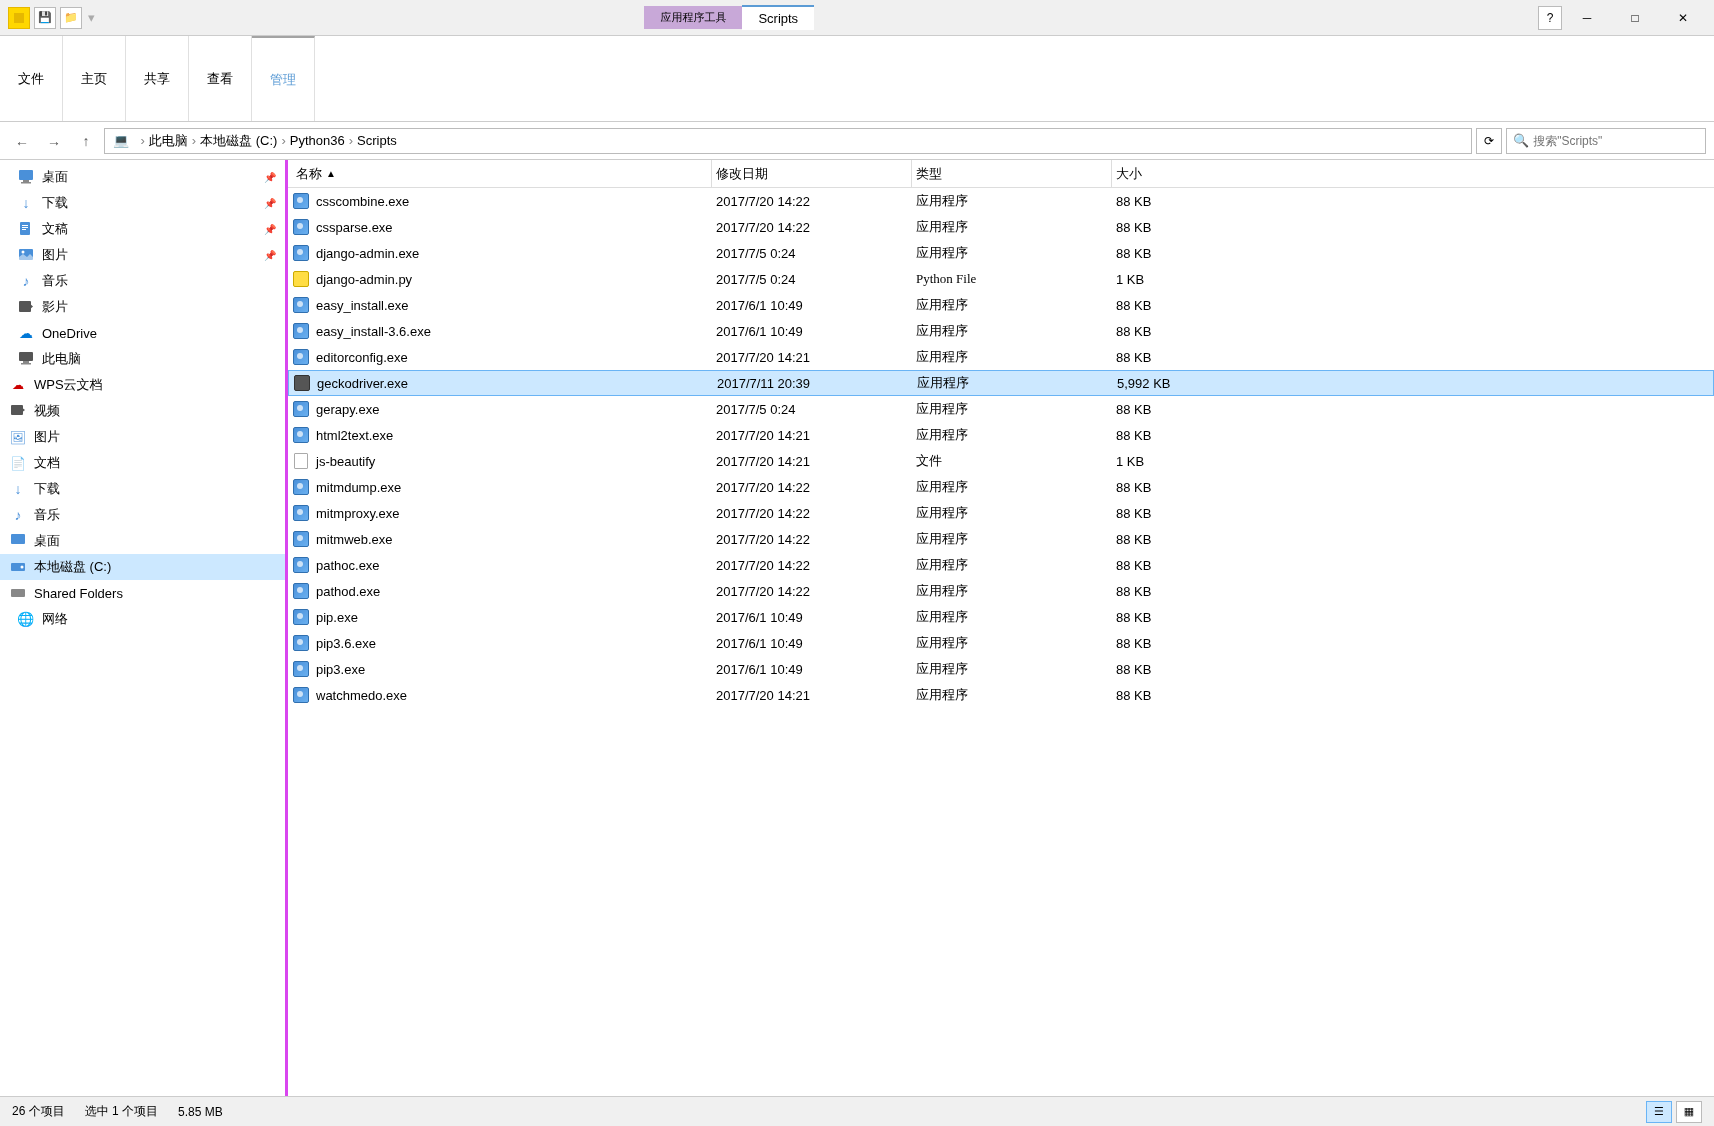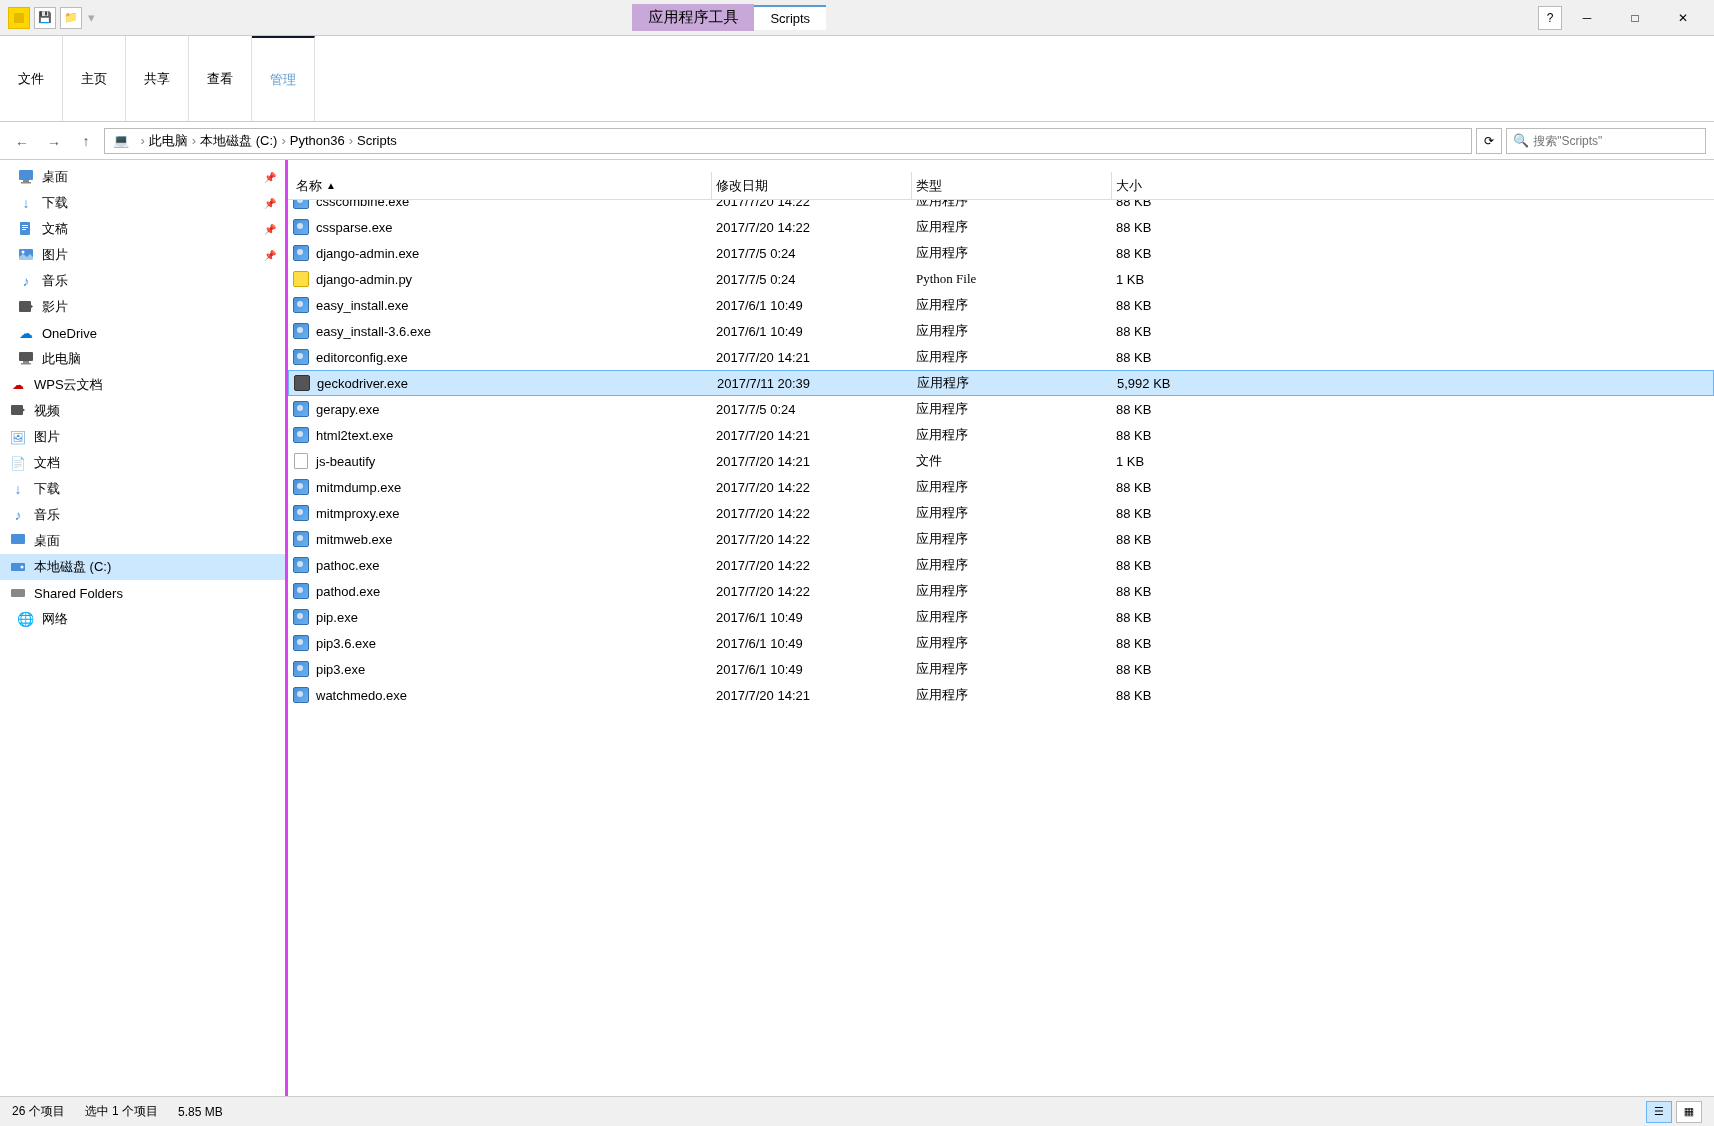--- a/index.html
+++ b/index.html
@@ -7,21 +7,21 @@
 
     
     .title-bar {
       display: flex; align-items: center; height: 36px;
       background: #f0f0f0; border-bottom: 1px solid #ccc;
       padding: 0 8px;
     }
     .title-bar-icons { display: flex; align-items: center; gap: 4px; }
     .tb-icon { width: 22px; height: 22px; display: flex; align-items: center; justify-content: center; border: 1px solid #bbb; background: #fff; cursor: pointer; font-size: 11px; }
     .title-bar-mid { flex: 1; display: flex; justify-content: center; align-items: center; gap: 0; }
-    .tab-app-tools { background: #c8a8d8; padding: 4px 16px; font-size: 15px; }
+    .tab-app-tools { background: #c8a8d8; padding: 4px 16px; font-size: 11px; }
     .tab-scripts { background: #fff; padding: 4px 16px; font-size: 13px; border-top: 2px solid #5b9bd5; }
     .title-bar-right { display: flex; align-items: center; gap: 2px; }
     .win-btn { width: 46px; height: 32px; display: flex; align-items: center; justify-content: center; cursor: pointer; font-size: 12px; }
 
     
     .ribbon { background: #fff; border-bottom: 1px solid #ccc; height: 86px; display: flex; }
     .ribbon-tab { display: flex; flex-direction: column; align-items: center; justify-content: center; padding: 0 18px; border-right: 1px solid #e0e0e0; cursor: pointer; }
     .ribbon-tab.active { border-top: 2px solid #5b9bd5; background: #fff; color: #5b9bd5; }
     .ribbon-tab-label { font-size: 13px; }
 
@@ -42,21 +42,21 @@
     .sidebar { width: 288px; background: #fff; border-right: 3px solid #d946ef; overflow-y: auto; padding: 4px 0; }
     .sidebar-item { display: flex; align-items: center; padding: 3px 8px 3px 16px; cursor: pointer; white-space: nowrap; min-height: 26px; }
     .sidebar-item.selected { background: #cce8ff; }
     .sidebar-icon { width: 20px; height: 20px; margin-right: 6px; flex-shrink: 0; display: flex; align-items: center; justify-content: center; }
     .sidebar-label { font-size: 13px; }
     .sidebar-pin { margin-left: auto; color: #888; font-size: 10px; }
     .sidebar-section { padding-left: 8px; }
 
     
     .file-list-container { flex: 1; background: #fff; overflow-y: auto; }
-    .file-list-header { display: flex; align-items: center; background: #fff; border-bottom: 1px solid #ddd; height: 28px; padding: 0 4px; position: sticky; top: 12px; z-index: 1; }
+    .file-list-header { display: flex; align-items: center; background: #fff; border-bottom: 1px solid #ddd; height: 28px; padding: 0 4px; position: sticky; top: 0; z-index: 1; }
     .col-header { display: flex; align-items: center; cursor: pointer; font-size: 13px; color: #000; padding: 0 4px; height: 100%; border-right: 1px solid #ddd; }
     .col-header:last-child { border-right: none; }
     .col-name { width: 420px; }
     .col-date { width: 200px; }
     .col-type { width: 200px; }
     .col-size { width: 160px; text-align: right; justify-content: flex-start; }
     .col-sort-arrow { margin-left: 4px; font-size: 10px; }
 
     
     .file-row { display: flex; align-items: center; height: 26px; padding: 0 4px; cursor: pointer; }
@@ -135,21 +135,21 @@
   </div>
   <div class="ribbon-tab">
     <span class="ribbon-tab-label">主页</span>
   </div>
   <div class="ribbon-tab">
     <span class="ribbon-tab-label">共享</span>
   </div>
   <div class="ribbon-tab">
     <span class="ribbon-tab-label">查看</span>
   </div>
-  <div class="ribbon-tab active" style="border-top:2px solid #0f172a;">
+  <div class="ribbon-tab active" style="border-top:2px solid #a3a3a3;">
     <span class="ribbon-tab-label">管理</span>
   </div>
 </div>
 
 <div class="address-bar">
   <button class="nav-btn">←</button>
   <button class="nav-btn">→</button>
   <button class="nav-btn">↑</button>
   <div class="address-path">
     <span class="path-segment">💻 &nbsp;</span>

